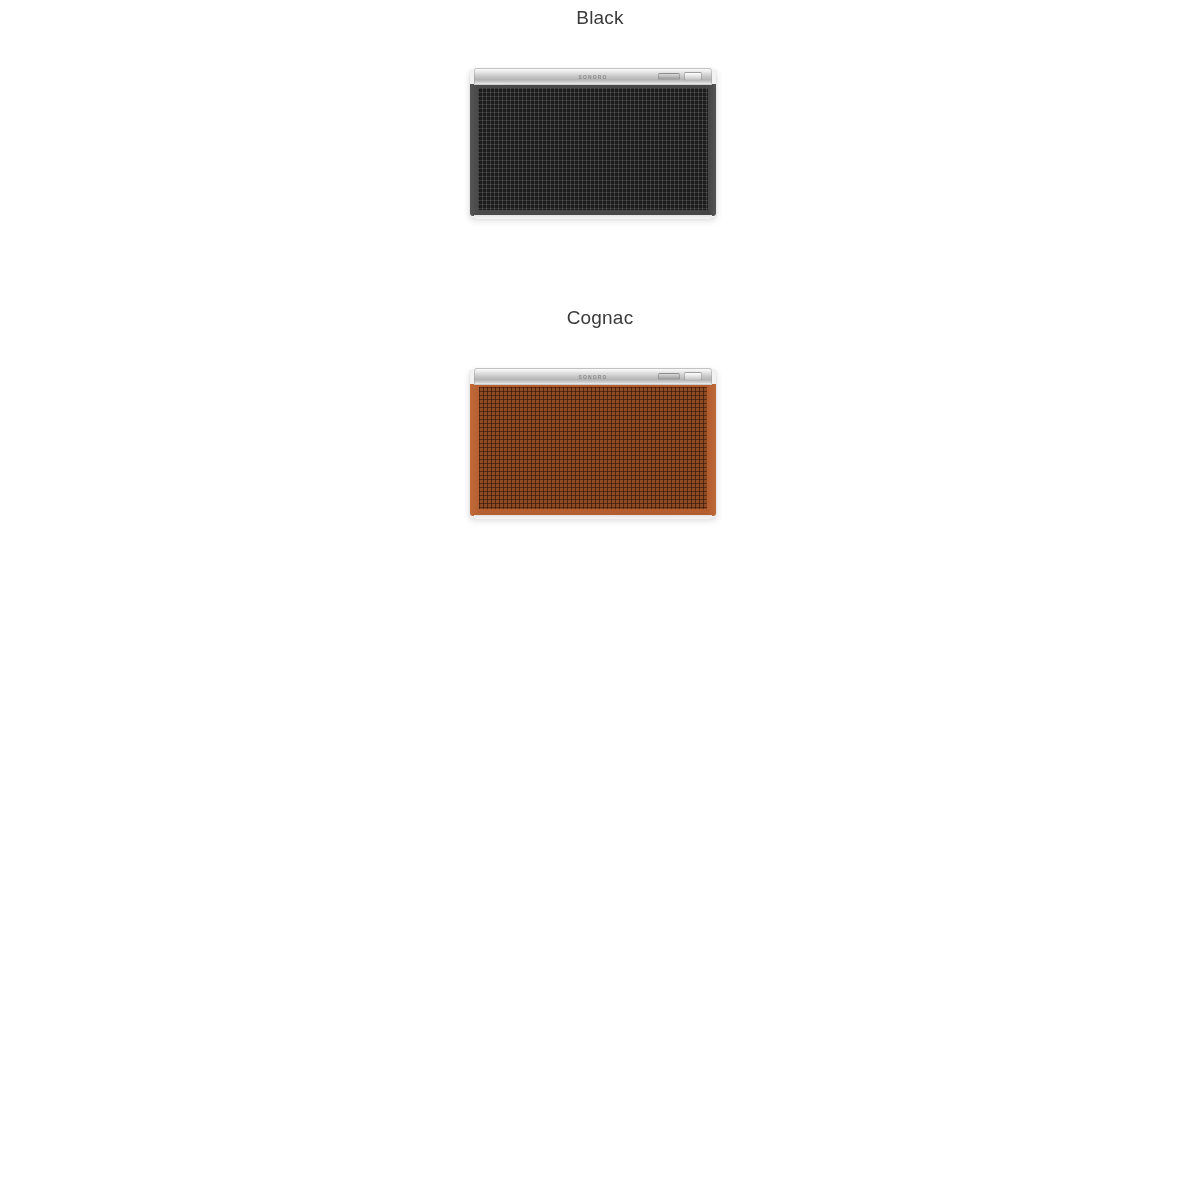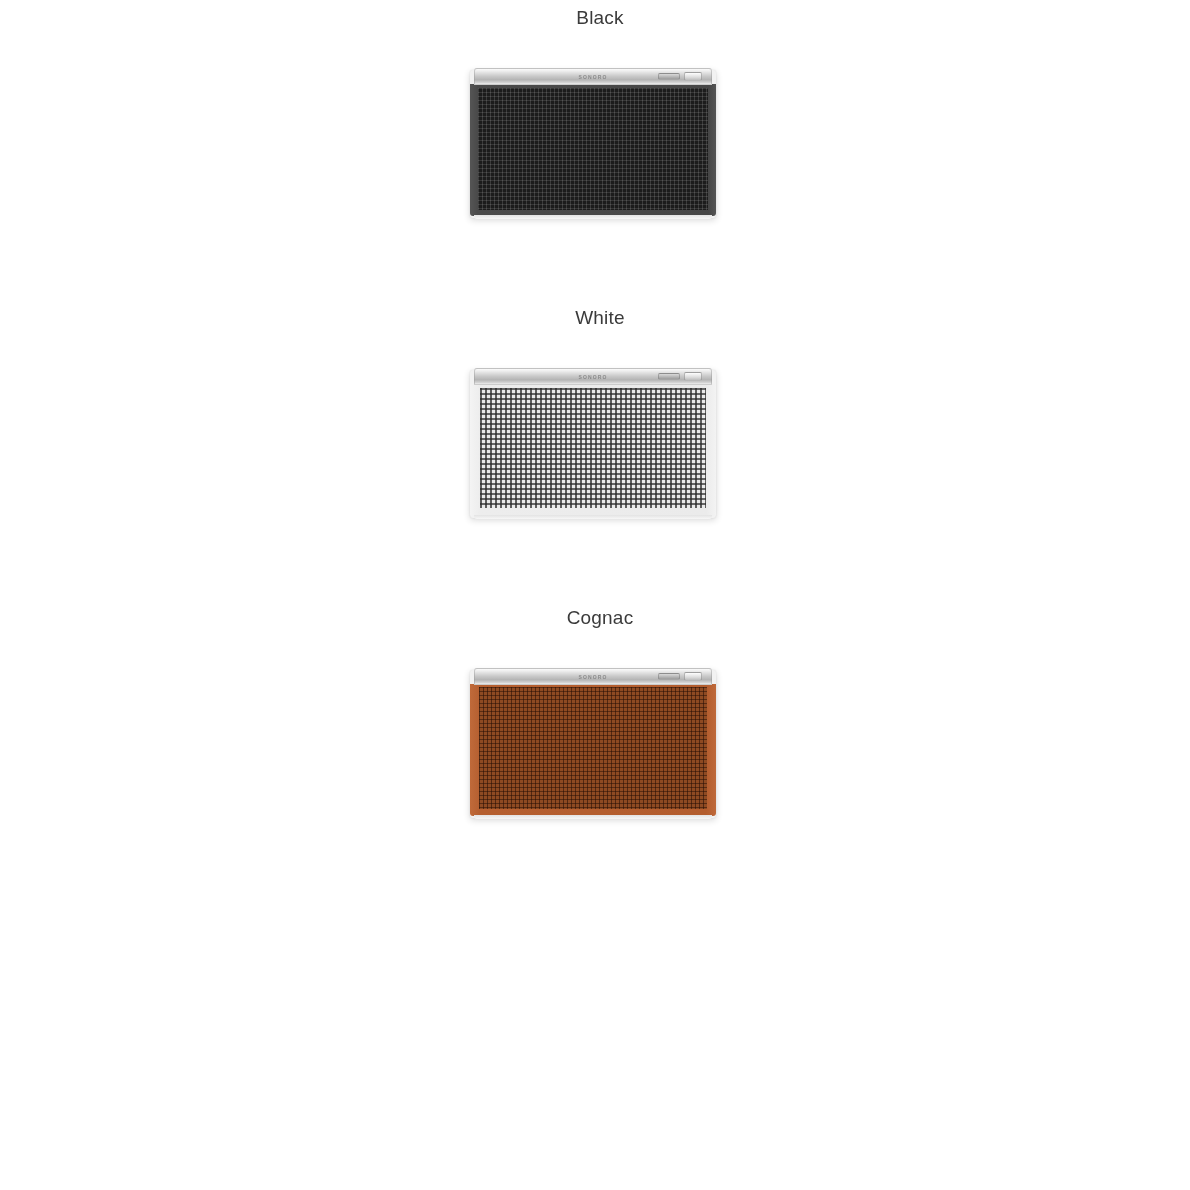--- a/index.html
+++ b/index.html
@@ -219,58 +219,37 @@
         <div class="control-cluster">
           <div class="control-pill"></div>
           <div class="control-btn"></div>
         </div>
       </div>
 
       <div class="speaker-foot"></div>
     </div>
   </div>
 
-  <div class="product-block v-white">
-    <div class="variant-label">White</div>
+
+
+  <div class="product-block v-cognac">
+    <div class="variant-label">Cognac</div>
 
     <div class="speaker">
       <div class="speaker-shadow"></div>
 
       <div class="speaker-body">
         <div class="speaker-grille"></div>
       </div>
 
       <div class="speaker-top">
         <div class="brand-mark">SONORO</div>
         <div class="control-cluster">
           <div class="control-pill"></div>
           <div class="control-btn"></div>
         </div>
       </div>
 
       <div class="speaker-foot"></div>
     </div>
   </div>
 
-
-  <div class="product-block v-cognac">
-    <div class="variant-label">Cognac</div>
-
-    <div class="speaker">
-      <div class="speaker-shadow"></div>
-
-      <div class="speaker-body">
-        <div class="speaker-grille"></div>
-      </div>
-
-      <div class="speaker-top">
-        <div class="brand-mark">SONORO</div>
-        <div class="control-cluster">
-          <div class="control-pill"></div>
-          <div class="control-btn"></div>
-        </div>
-      </div>
-
-      <div class="speaker-foot"></div>
-    </div>
-  </div>
-
 </div>
 
 </body></html>

